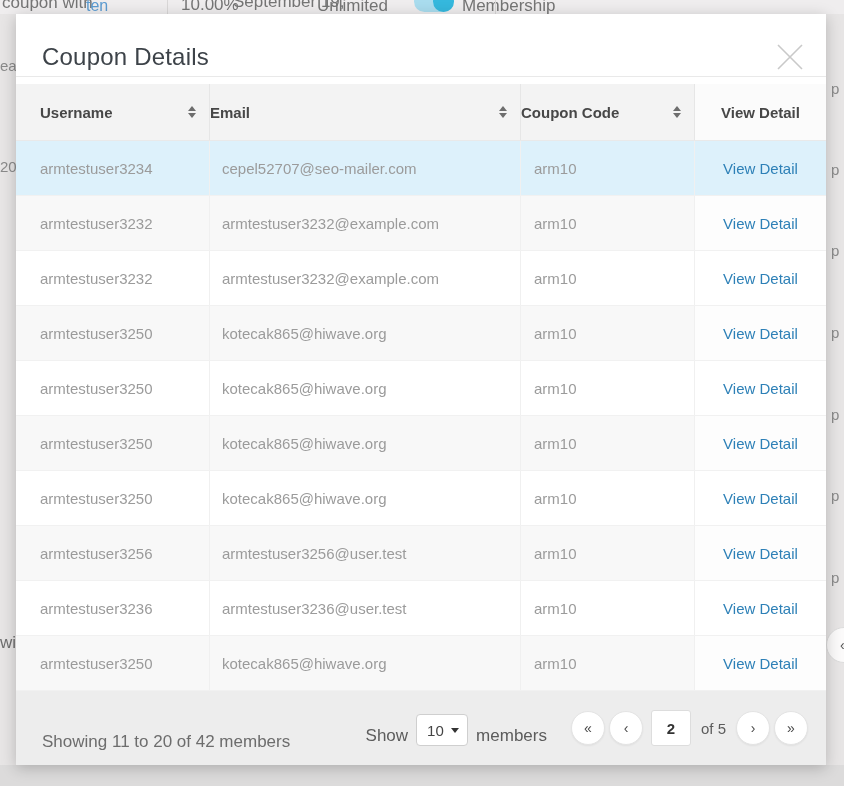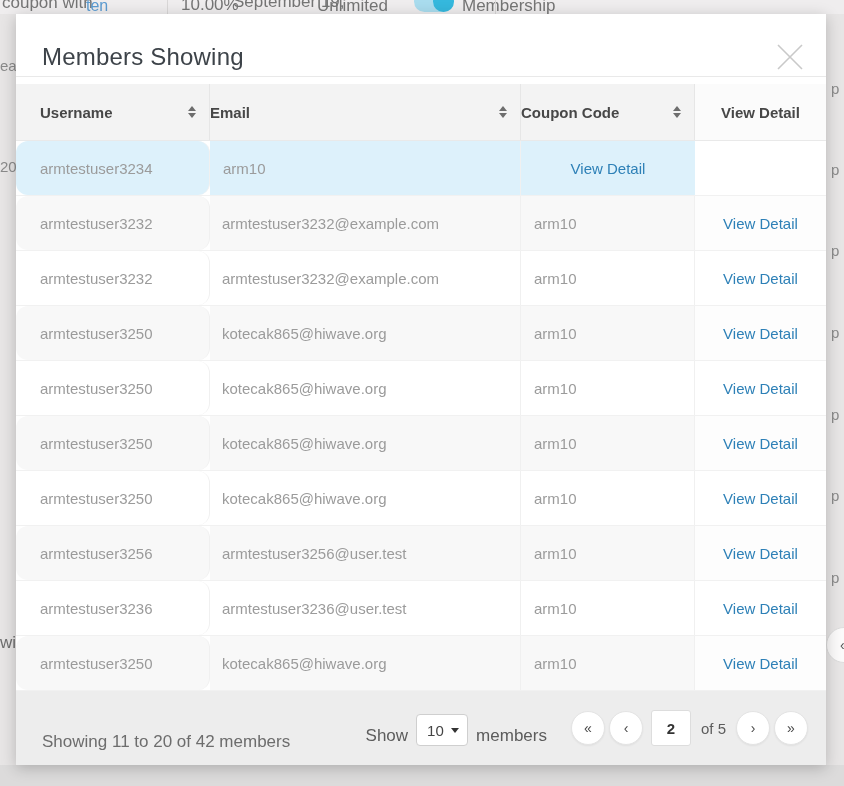--- a/index.html
+++ b/index.html
@@ -88,21 +88,21 @@
   }
   .row {
     display:grid; grid-template-columns:194px 311px 174px 131px;
     height:55px; border-bottom:1px solid #f1f1f1;
   }
   .td {
     display:flex; align-items:center; font-size:15px; color:#9b9b9b;
     border-right:1px solid #f0f0f0; overflow:hidden; white-space:nowrap;
     background:#fff;
   }
-  .td.c-user { padding-left:24px;border-radius:12px; }
+  .td.c-user { padding-left:24px; }
   .td.c-email { padding-left:12px; }
   .td.c-coupon { padding-left:13px; }
   .td.c-action { justify-content:center; border-right:none; background:#fff; }
   .row.even .td { background:#f8f8f8; }
   .row.even .td.c-action { background:#fdfdfd; }
   .row.hl .td, .row.hl .td.c-action { background:#ddf1fb; }
   .view-link { color:#2d80b7; cursor:pointer; text-decoration:none; font-size:15px; }
 
   
   .modal-footer {
@@ -170,21 +170,21 @@
 <span class="right-frag" style="left:831px; top:569px;">p</span>
 
 <div class="bg-nav-btn">
   <span>«</span>
 </div>
 <div class="bottom-strip"></div>
 
 <div class="modal">
 
   <div class="modal-header">
-    <div class="modal-title">Members Showing</div>
+    <div class="modal-title">Coupon Details</div>
     <div class="close-btn">
       <svg viewBox="0 0 32 32">
           <path d="M4 4 L28 28 M28 4 L4 28" stroke="#c9c9c9" stroke-width="1.6" fill="none"></path>
         </svg>
     </div>
   </div>
 
   <div class="spacer"></div>
 
   <div class="tbl">
@@ -210,20 +210,21 @@
             <i class="down"></i>
           </span>
       </div>
       <div class="th">
         <span>View Detail</span>
       </div>
     </div>
     <div class="tbody" id="tbody">
         <div class="row hl">
     <div class="td c-user">armtestuser3234</div>
+    <div class="td c-email">cepel52707@seo-mailer.com</div>
     <div class="td c-coupon">arm10</div>
     <div class="td c-action">
       <a class="view-link">View Detail</a>
     </div>
   </div>
         <div class="row even">
     <div class="td c-user">armtestuser3232</div>
     <div class="td c-email">armtestuser3232@example.com</div>
     <div class="td c-coupon">arm10</div>
     <div class="td c-action">

